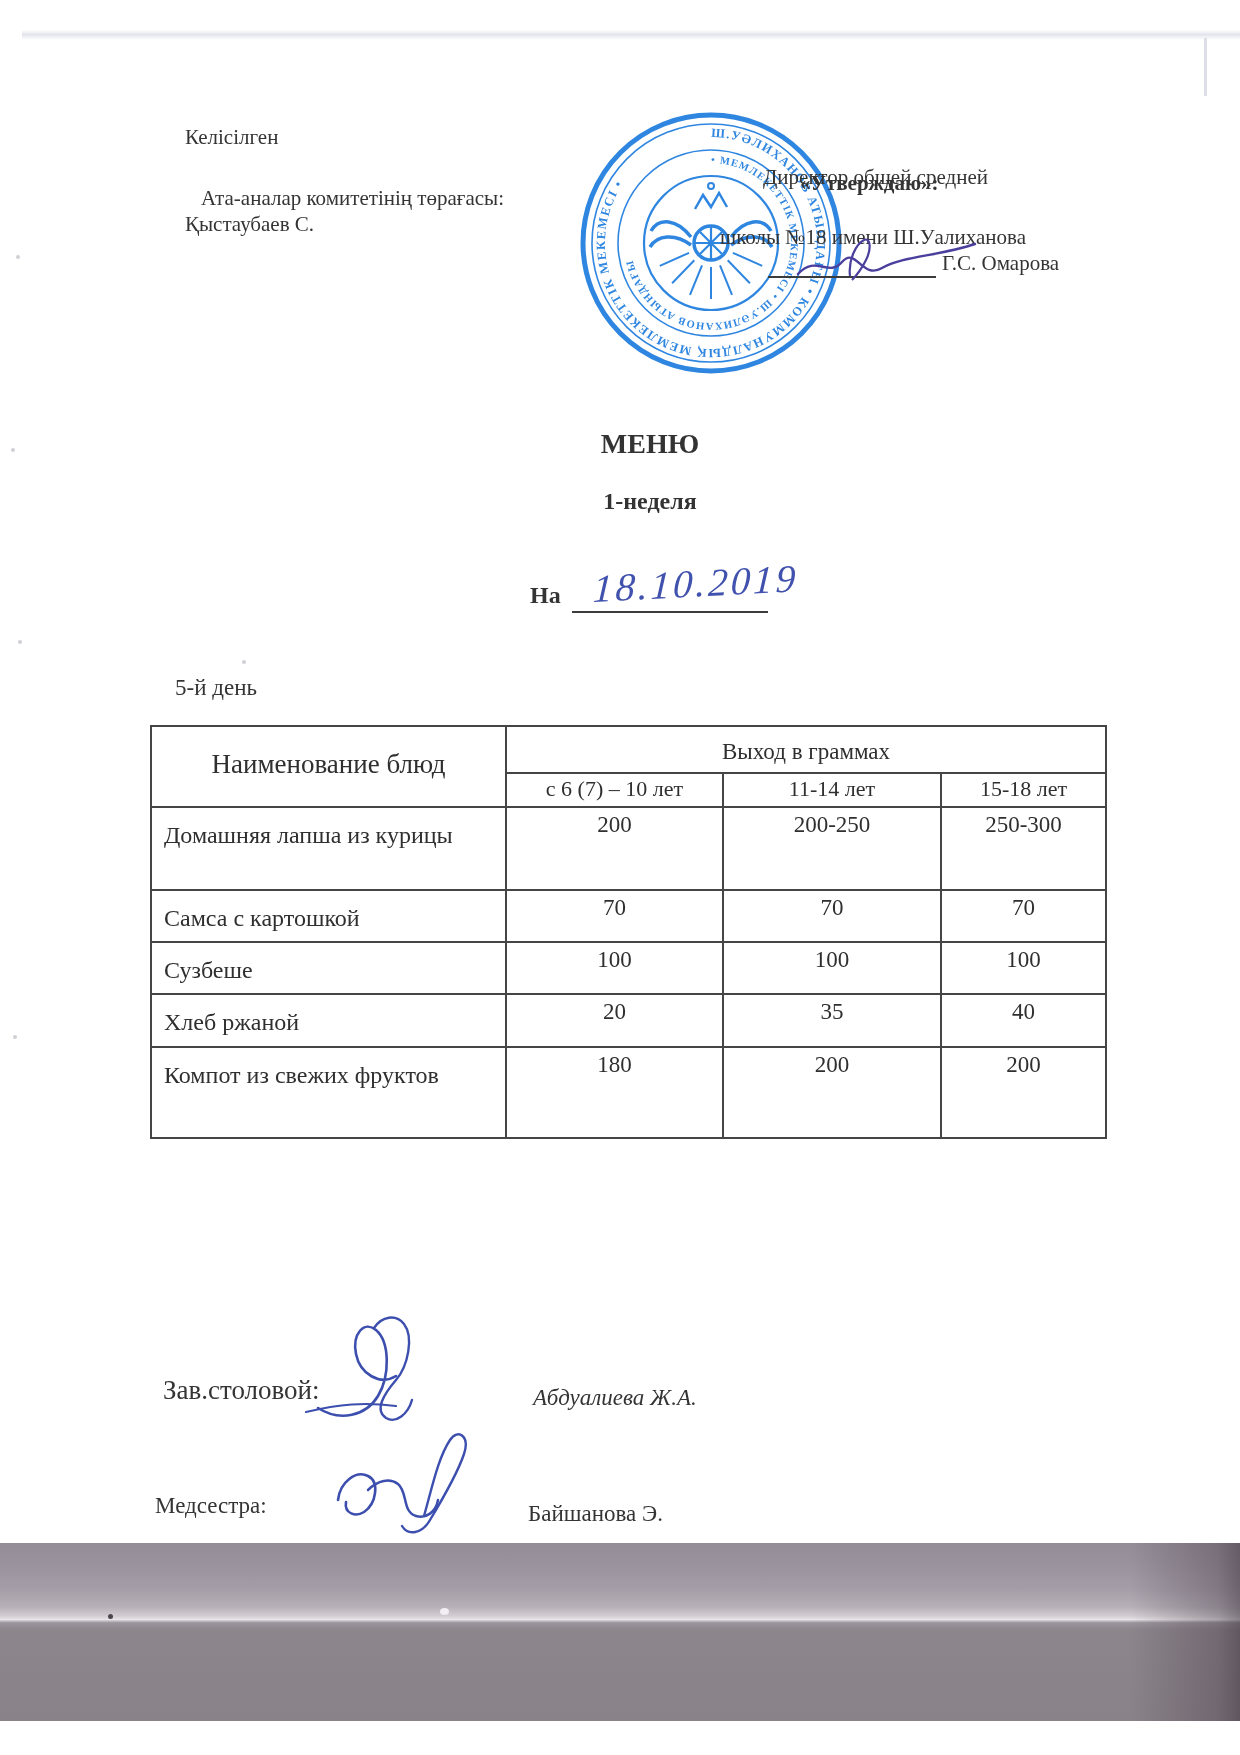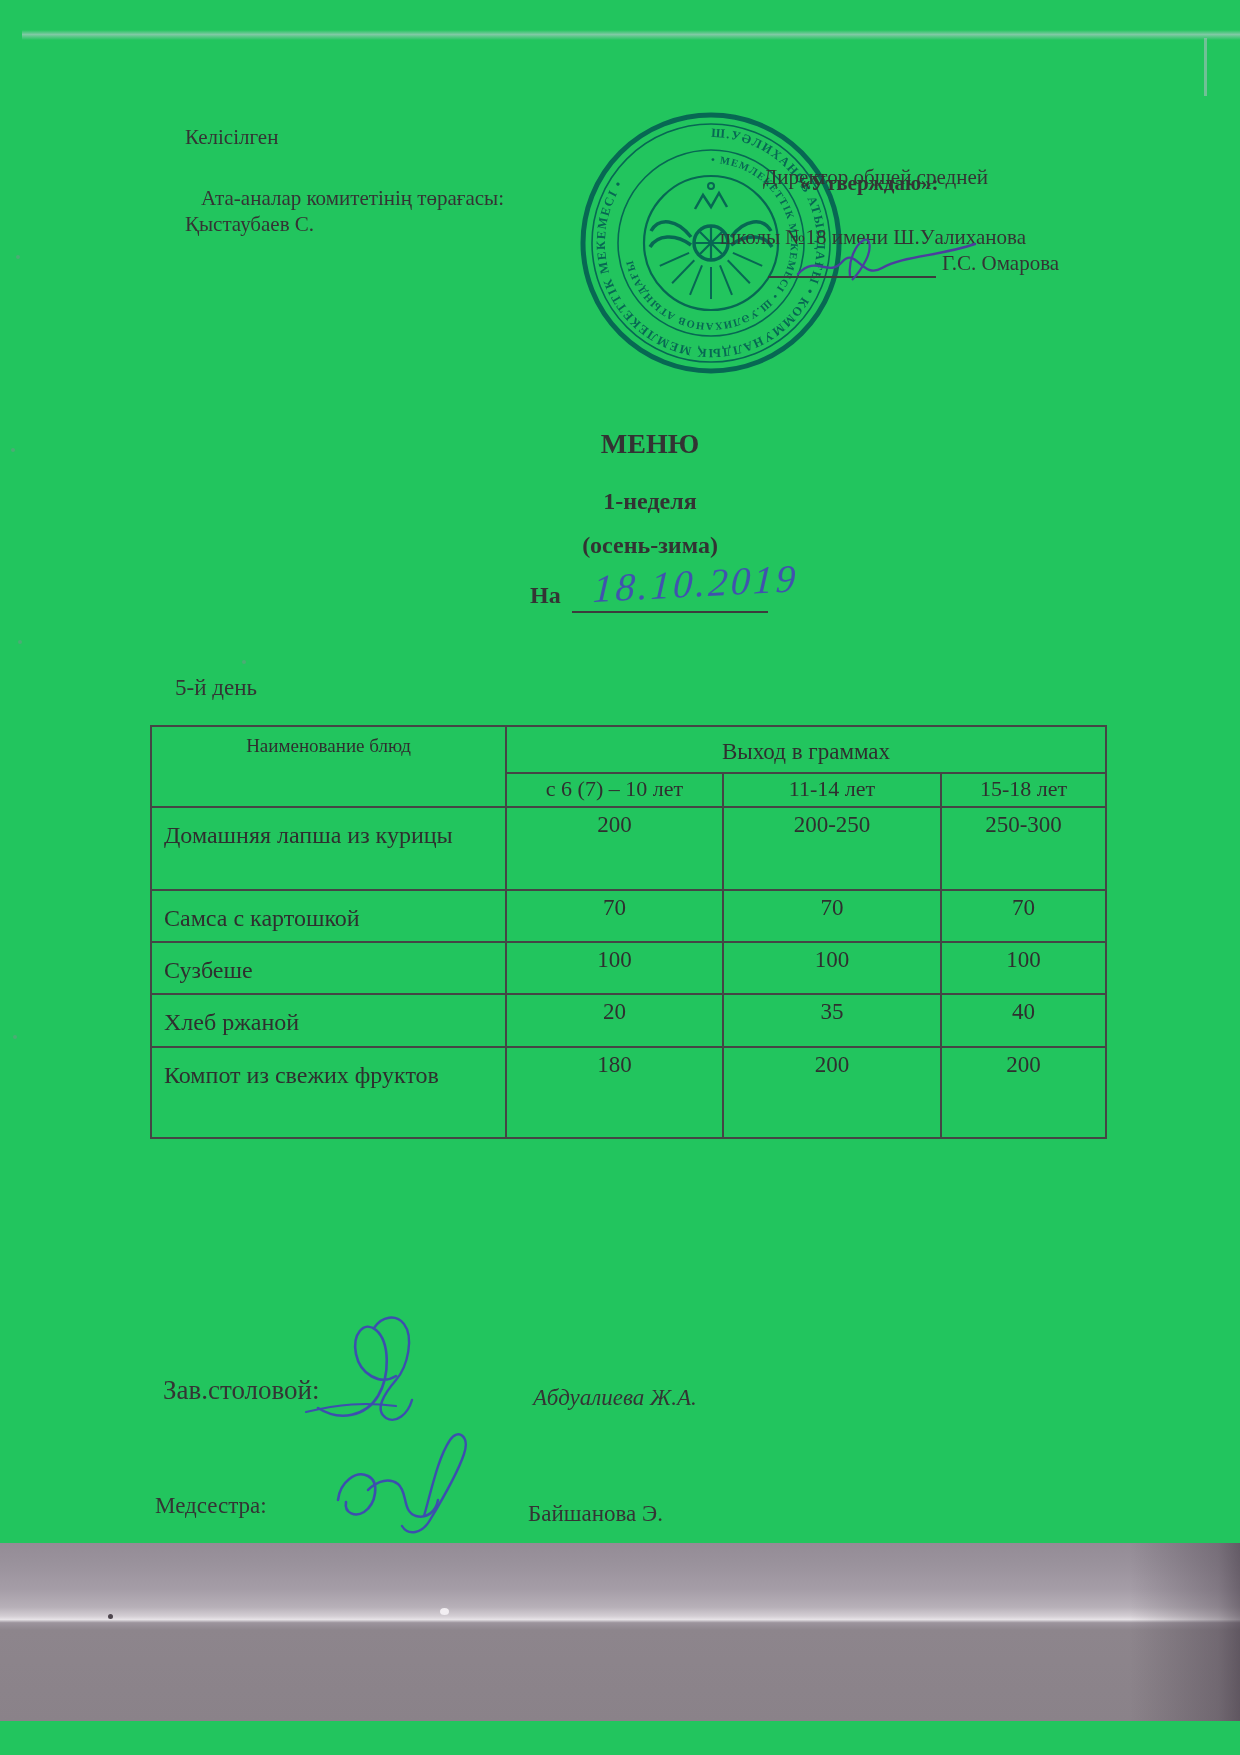--- a/index.html
+++ b/index.html
@@ -1,19 +1,19 @@
 <!DOCTYPE html>
 <html><head>
 <meta charset="utf-8">
 <style>
   html,body{margin:0;padding:0;}
   body{background:#e8e8e8;font-family:"Liberation Serif", serif;}
   #scan{
     position:relative;width:1240px;height:1755px;margin:0 auto;
-    background:#22c55e;overflow:hidden;color:#333;
+    background:#ffffff;overflow:hidden;color:#333;
   }
   .abs{position:absolute;}
   .txt{color:#343434;font-size:21px;line-height:1.25;white-space:nowrap;}
   .bold{font-weight:bold;}
   
   .edge-top{left:22px;top:30px;width:1218px;height:10px;
     background:linear-gradient(180deg,rgba(210,210,225,0) 0%,rgba(205,205,222,.55) 45%,rgba(210,210,225,0) 100%);}
   .edge-right{left:1204px;top:38px;width:3px;height:58px;background:rgba(190,190,205,.5);}
   .speck{width:4px;height:4px;border-radius:50%;background:#8a8a96;opacity:.4;}
   
@@ -26,21 +26,21 @@
   .hand-date{
     color:#4152ae;font-size:39px;font-style:italic;letter-spacing:3px;
     transform:rotate(-3deg) skewX(-6deg);transform-origin:left bottom;white-space:nowrap;
   }
   
   table.menu{border-collapse:collapse;table-layout:fixed;width:955px;background:transparent;}
   table.menu td,table.menu th{
     border:2px solid #454545;vertical-align:top;font-weight:normal;
     font-family:"Liberation Serif",serif;color:#2f2f2f;overflow:hidden;
   }
-  th.h-dish{font-weight:bold;font-size:19px;text-align:center;padding-top:8px;}
+  th.h-dish{font-weight:bold;font-size:27px;text-align:center;padding-top:22px;}
   th.h-group{font-weight:bold;font-size:23px;text-align:center;padding-top:12px;}
   th.h-age{font-weight:bold;font-size:22px;text-align:center;padding-top:2px;white-space:nowrap;}
   td.dish{font-size:24px;padding:4px 6px 0 12px;line-height:1.92;}
   td.val{font-size:23px;text-align:center;padding-top:4px;}
   
   .ink{stroke:#3d4fae;fill:none;stroke-linecap:round;}
   
   .band{
     left:0;top:1543px;width:1240px;height:178px;
     background:linear-gradient(180deg,
@@ -115,21 +115,20 @@
   <div class="abs txt approve-line" style="left:720px;top:224px;">школы №18 имени Ш.Уалиханова</div>
   <div class="abs sig-underline" style="left:768px;top:276px;width:168px;"></div>
   <svg class="abs" style="left:790px;top:230px;" width="190" height="56" viewBox="0 0 190 56">
     <path d="M 8 44 C 26 24 38 48 52 32 C 66 16 72 50 92 38 C 112 26 150 26 185 14" stroke="#4b3f9e" stroke-width="2.4" fill="none" stroke-linecap="round"></path>
     <path d="M 60 46 C 58 30 66 14 74 10 C 80 7 82 18 76 30 C 72 38 66 46 62 50" stroke="#4b3f9e" stroke-width="2.2" fill="none"></path>
   </svg>
   <div class="abs txt approve-line" style="left:942px;top:250px;">Г.С. Омарова</div>
 
   <div class="abs title-center bold" style="top:428px;font-size:28px;">МЕНЮ</div>
   <div class="abs title-center bold" style="top:488px;font-size:24px;">1-неделя</div>
-  <div class="abs title-center bold" style="top:532px;font-size:24px;">(осень-зима)</div>
 
   <div class="abs txt bold" style="left:530px;top:580px;font-size:24px;">На</div>
   <div class="abs sig-underline" style="left:572px;top:611px;width:196px;"></div>
   <div class="abs hand-date" style="left:592px;top:566px;">18.10.2019</div>
 
   <div class="abs txt" style="left:175px;top:674px;font-size:23px;">5-й день</div>
 
   <div class="abs" style="left:150px;top:725px;">
     <table class="menu">
       <colgroup>

